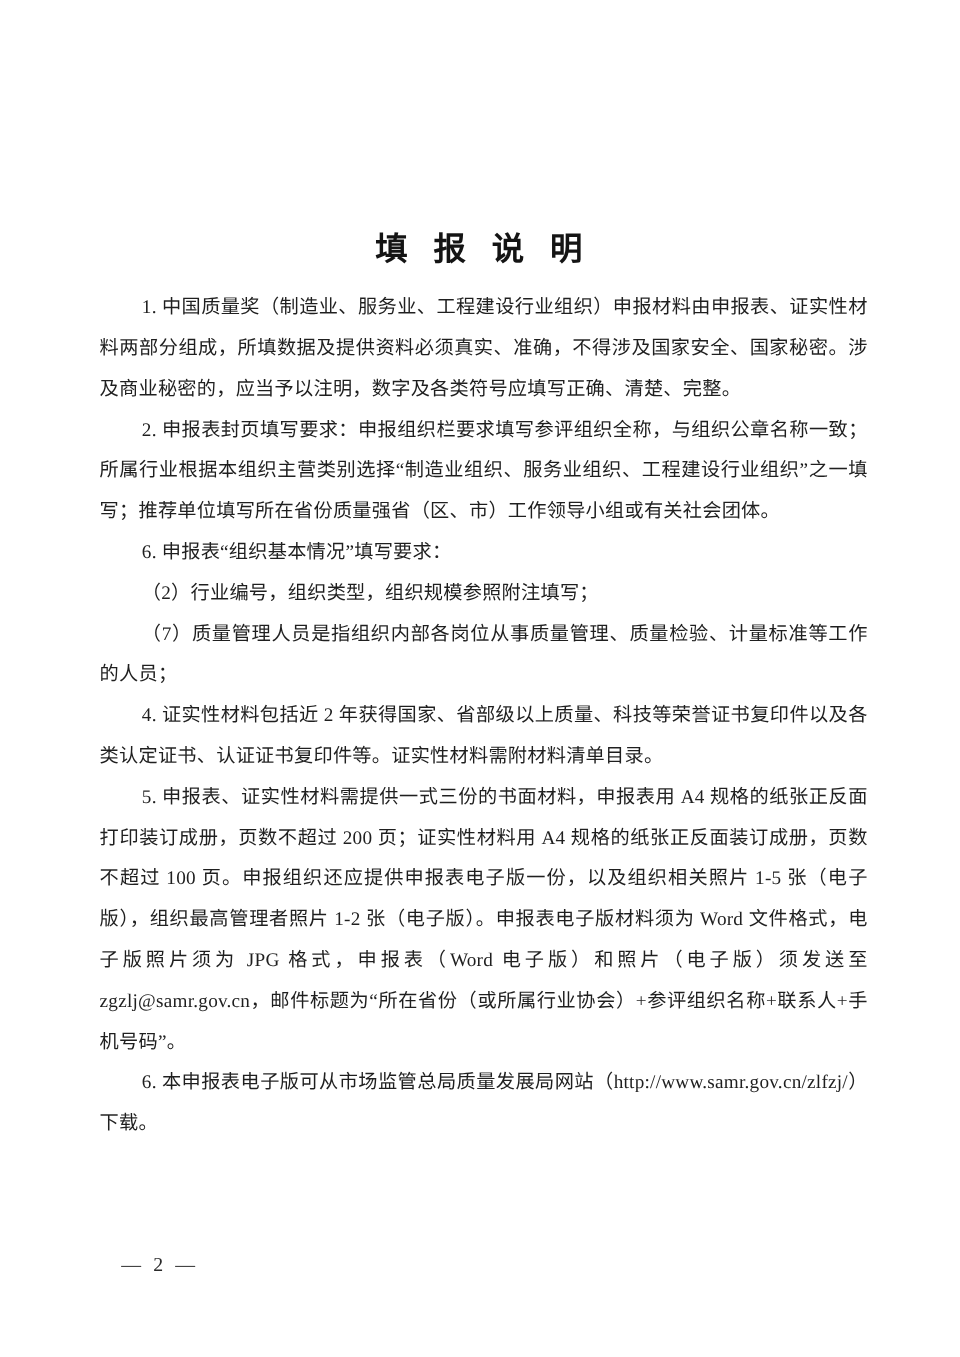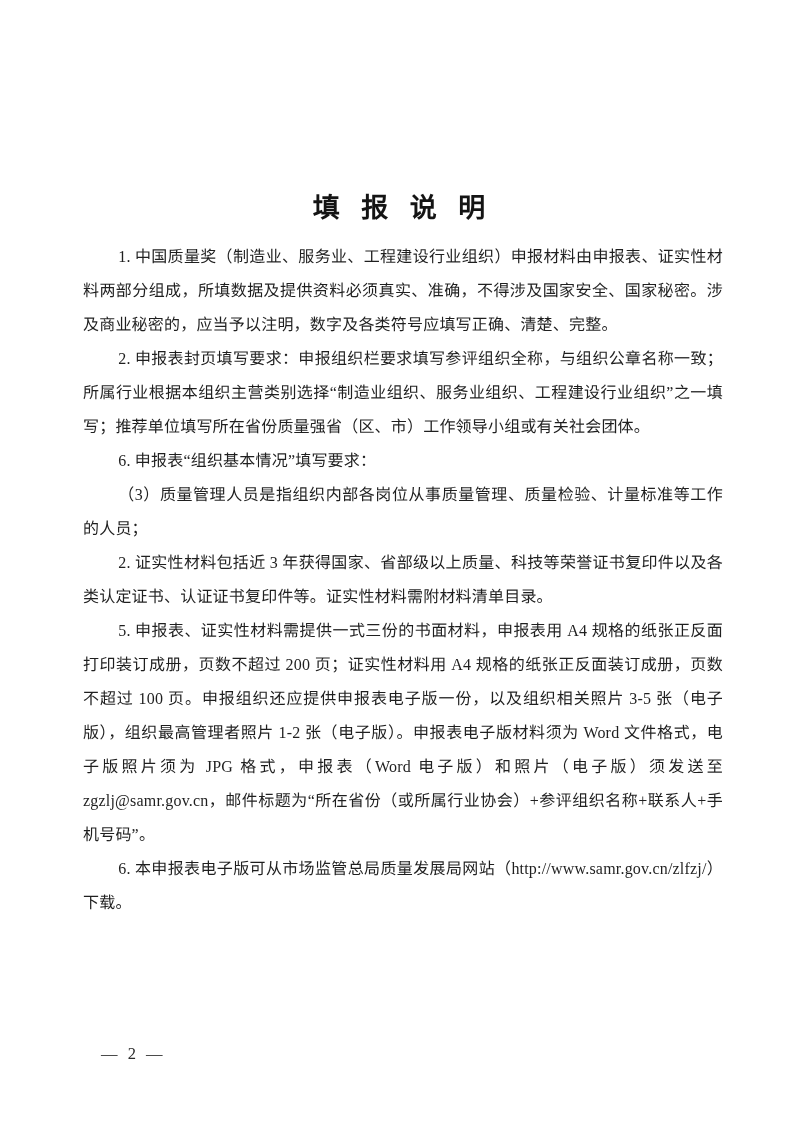--- a/index.html
+++ b/index.html
@@ -59,21 +59,22 @@
 <body>
 
 <div class="doc-page">
 
   <h1 class="doc-title">填 报 说 明</h1>
 
   <div class="doc-body">
     <p>1. 中国质量奖（制造业、服务业、工程建设行业组织）申报材料由申报表、证实性材料两部分组成，所填数据及提供资料必须真实、准确，不得涉及国家安全、国家秘密。涉及商业秘密的，应当予以注明，数字及各类符号应填写正确、清楚、完整。</p>
     <p>2. 申报表封页填写要求：申报组织栏要求填写参评组织全称，与组织公章名称一致；所属行业根据本组织主营类别选择“制造业组织、服务业组织、工程建设行业组织”之一填写；推荐单位填写所在省份质量强省（区、市）工作领导小组或有关社会团体。</p>
     <p>6. 申报表“组织基本情况”填写要求：</p>
-    <p>（3）质量管理人员是指组织内部各岗位从事质量管理、质量检验、计量标准等工作的人员；</p>
-    <p>2. 证实性材料包括近 3 年获得国家、省部级以上质量、科技等荣誉证书复印件以及各类认定证书、认证证书复印件等。证实性材料需附材料清单目录。</p>
-    <p>5. 申报表、证实性材料需提供一式三份的书面材料，申报表用 A4 规格的纸张正反面打印装订成册，页数不超过 200 页；证实性材料用 A4 规格的纸张正反面装订成册，页数不超过 100 页。申报组织还应提供申报表电子版一份，以及组织相关照片 3-5 张（电子版），组织最高管理者照片 1-2 张（电子版）。申报表电子版材料须为 Word 文件格式，电子版照片须为 JPG 格式，申报表（Word 电子版）和照片（电子版）须发送至 zgzlj@samr.gov.cn，邮件标题为“所在省份（或所属行业协会）+参评组织名称+联系人+手机号码”。</p>
+    <p>（2）行业编号，组织类型，组织规模参照附注填写；</p>
+    <p>（7）质量管理人员是指组织内部各岗位从事质量管理、质量检验、计量标准等工作的人员；</p>
+    <p>4. 证实性材料包括近 2 年获得国家、省部级以上质量、科技等荣誉证书复印件以及各类认定证书、认证证书复印件等。证实性材料需附材料清单目录。</p>
+    <p>5. 申报表、证实性材料需提供一式三份的书面材料，申报表用 A4 规格的纸张正反面打印装订成册，页数不超过 200 页；证实性材料用 A4 规格的纸张正反面装订成册，页数不超过 100 页。申报组织还应提供申报表电子版一份，以及组织相关照片 1-5 张（电子版），组织最高管理者照片 1-2 张（电子版）。申报表电子版材料须为 Word 文件格式，电子版照片须为 JPG 格式，申报表（Word 电子版）和照片（电子版）须发送至 zgzlj@samr.gov.cn，邮件标题为“所在省份（或所属行业协会）+参评组织名称+联系人+手机号码”。</p>
     <p>6. 本申报表电子版可从市场监管总局质量发展局网站（http://www.samr.gov.cn/zlfzj/）下载。</p>
   </div>
 
   <div class="doc-footer">— 2 —</div>
 
 </div>
 
 </body></html>

